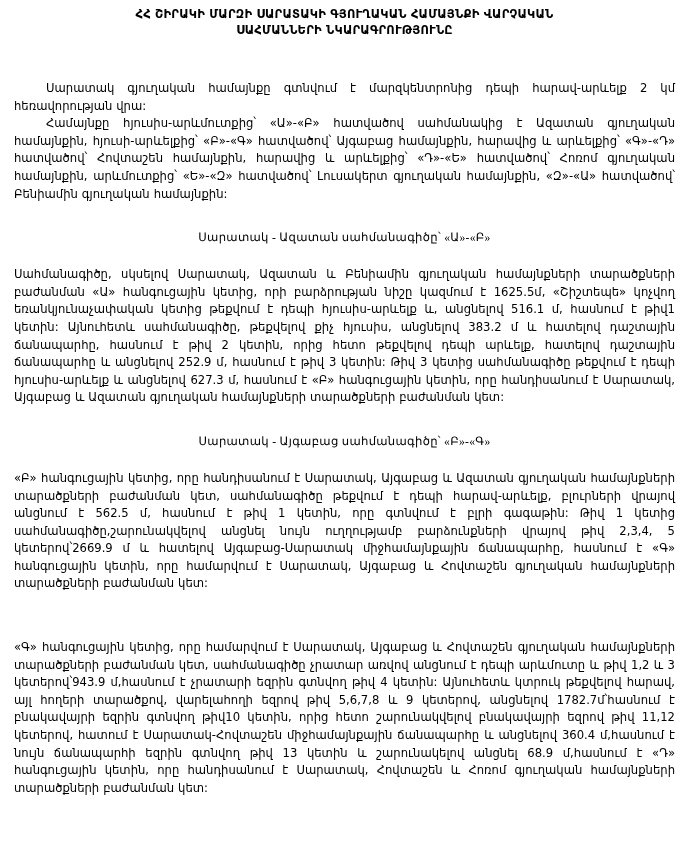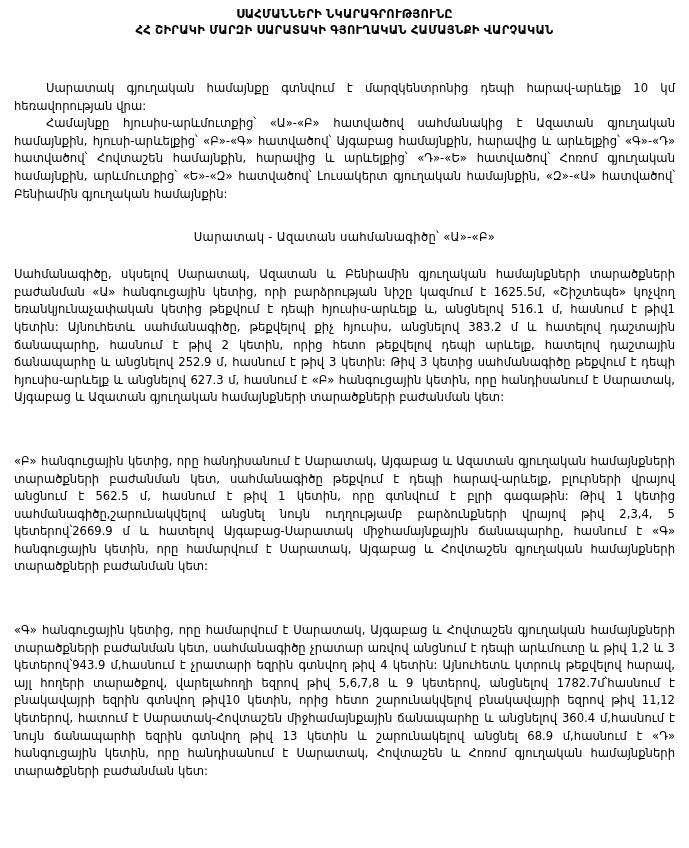--- a/index.html
+++ b/index.html
@@ -54,49 +54,51 @@
   }
   .gap-md { height: 20px; }
   .gap-lg { height: 26px; }
   .section-heading {
     text-align: center;
     font-size: 11.6px;
     line-height: 17px;
     margin: 0;
     font-weight: normal;
     letter-spacing: 0.3px;
+    font-family: Liberation Serif, serif;
   }
 </style>
 </head>
 <body>
 
 <div class="page">
   <div class="content">
 
     <div class="doc-title">
+      <span class="tline">ՀՀ ՇԻՐԱԿԻ ՄԱՐԶԻ ՍԱՐԱՏԱԿԻ ԳՅՈՒՂԱԿԱՆ ՀԱՄԱՅՆՔԻ ՎԱՐՉԱԿԱՆ</span>
       <span class="tline">ՍԱՀՄԱՆՆԵՐԻ ՆԿԱՐԱԳՐՈՒԹՅՈՒՆԸ</span>
-      <span class="tline">ՀՀ ՇԻՐԱԿԻ ՄԱՐԶԻ ՍԱՐԱՏԱԿԻ ԳՅՈՒՂԱԿԱՆ ՀԱՄԱՅՆՔԻ ՎԱՐՉԱԿԱՆ</span>
     </div>
 
     <div class="spacer-after-title"></div>
 
-    <p class="body-par">Սարատակ գյուղական համայնքը  գտնվում է մարզկենտրոնից դեպի հարավ-արևելք 10 կմ հեռավորության վրա:</p>
+    <p class="body-par">Սարատակ գյուղական համայնքը  գտնվում է մարզկենտրոնից դեպի հարավ-արևելք 2 կմ հեռավորության վրա:</p>
 
     <p class="body-par">Համայնքը հյուսիս-արևմուտքից՝ «Ա»-«Բ» հատվածով սահմանակից է Ազատան գյուղական համայնքին, հյուսի-արևելքից՝  «Բ»-«Գ» հատվածով՝ Այգաբաց համայնքին, հարավից և արևելքից՝ «Գ»-«Դ» հատվածով՝ Հովտաշեն համայնքին, հարավից և արևելքից՝ «Դ»-«Ե» հատվածով՝ Հոռոմ գյուղական համայնքին, արևմուտքից՝ «Ե»-«Զ» հատվածով՝ Լուսակերտ գյուղական համայնքին, «Զ»-«Ա» հատվածով՝ Բենիամին գյուղական համայնքին:</p>
 
     <div class="gap-lg"></div>
 
     <div class="section-heading">Սարատակ - Ազատան սահմանագիծը՝ «Ա»-«Բ»</div>
 
     <div class="gap-md"></div>
 
     <p class="body-par no-indent">Սահմանագիծը, սկսելով Սարատակ, Ազատան և Բենիամին գյուղական համայնքների տարածքների բաժանման «Ա» հանգուցային կետից, որի բարձրության նիշը կազմում է 1625.5մ, «Շիշտեպե» կոչվող եռանկյունաչափական կետից թեքվում է դեպի հյուսիս-արևելք և, անցնելով 516.1 մ, հասնում է թիվ1 կետին: Այնուհետև սահմանագիծը, թեքվելով քիչ հյուսիս, անցնելով 383.2 մ և հատելով դաշտային ճանապարհը, հասնում է թիվ 2  կետին, որից հետո թեքվելով դեպի արևելք, հատելով դաշտային ճանապարհը և անցնելով 252.9 մ, հասնում է թիվ 3 կետին: Թիվ 3 կետից սահմանագիծը թեքվում է դեպի հյուսիս-արևելք և անցնելով 627.3 մ, հասնում է «Բ» հանգուցային կետին, որը հանդիսանում է Սարատակ, Այգաբաց և Ազատան գյուղական համայնքների տարածքների բաժանման կետ:</p>
 
     <div class="gap-lg"></div>
 
+    <div class="section-heading">Սարատակ - Այգաբաց  սահմանագիծը՝ «Բ»-«Գ»</div>
 
     <div class="gap-md"></div>
 
     <p class="body-par no-indent">«Բ» հանգուցային կետից, որը հանդիսանում է Սարատակ, Այգաբաց և Ազատան գյուղական համայնքների տարածքների բաժանման կետ, սահմանագիծը թեքվում է դեպի հարավ-արևելք, բլուրների վրայով անցնում է 562.5 մ,  հասնում է թիվ 1  կետին, որը գտնվում է բլրի գագաթին: Թիվ 1 կետից սահմանագիծը,շարունակվելով անցնել նույն ուղղությամբ բարձունքների վրայով թիվ 2,3,4, 5 կետերով՝2669.9 մ և հատելով Այգաբաց-Սարատակ միջհամայնքային ճանապարհը, հասնում է «Գ» հանգուցային կետին, որը համարվում է Սարատակ, Այգաբաց և Հովտաշեն գյուղական համայնքների տարածքների բաժանման կետ:</p>
 
     <div class="gap-lg"></div>
 
 
     <div class="gap-md"></div>
 

